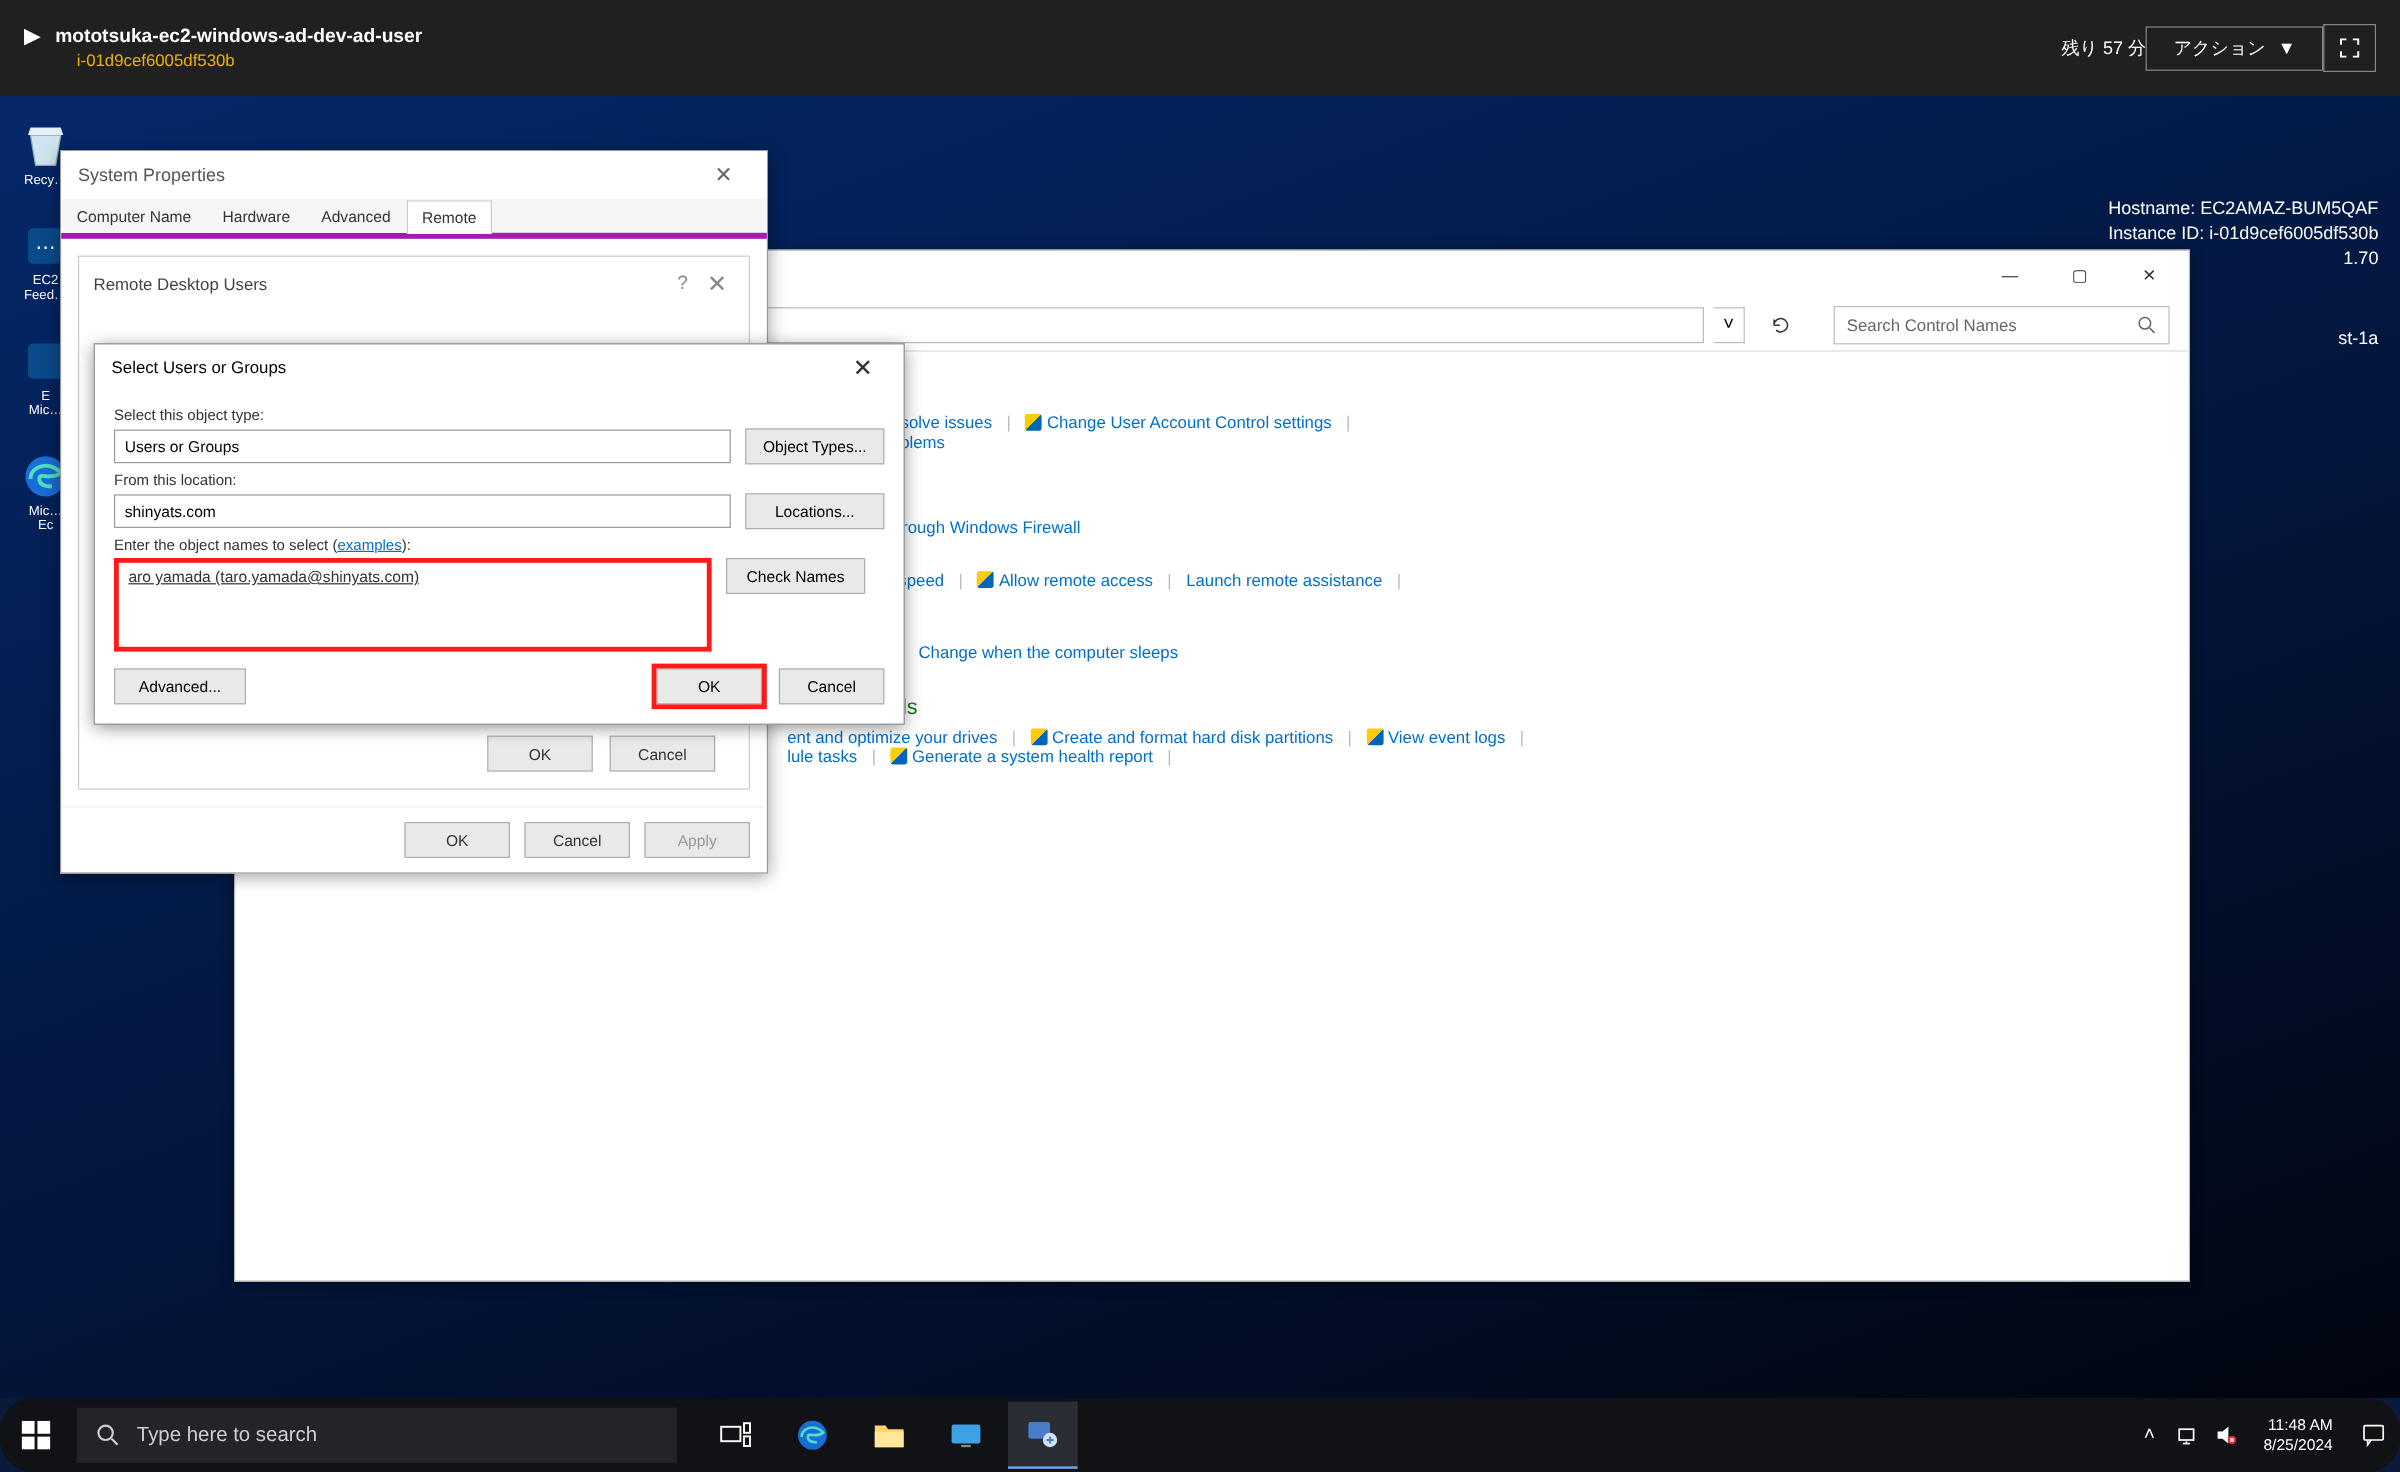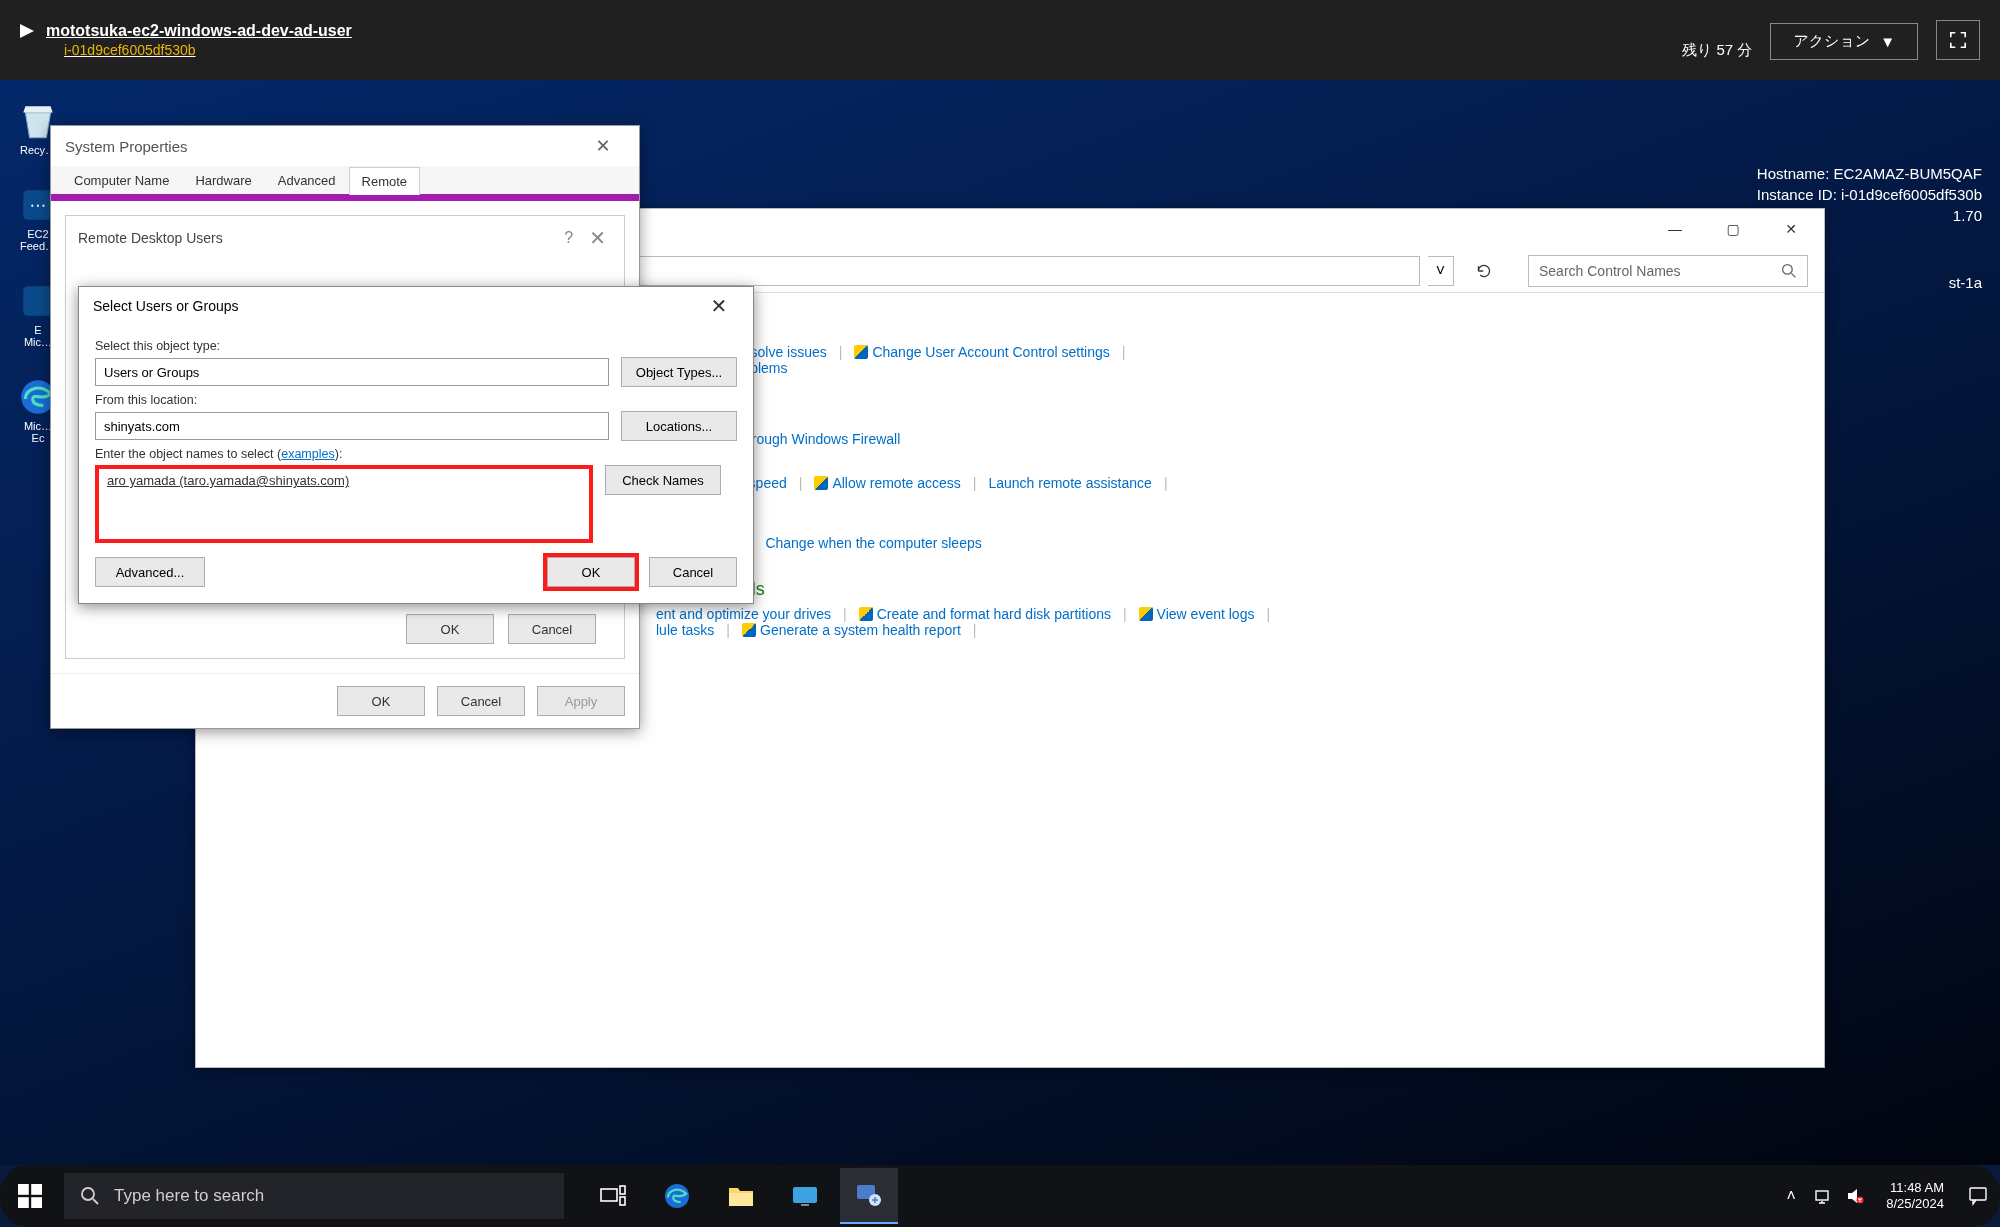--- a/index.html
+++ b/index.html
@@ -1,23 +1,23 @@
 <!DOCTYPE html>
 <html><head>
 <meta charset="utf-8">
 <style>
 * { box-sizing: border-box; margin: 0; padding: 0; font-family: "Segoe UI", Arial, sans-serif; }
 body { width: 2000px; height: 1227px; background: #0a1a3a; position: relative; overflow: hidden; }
 
 
 .top-header { position: absolute; top: 0; left: 0; right: 0; height: 80px; background: #202020; color: #fff; display: flex; align-items: center; justify-content: space-between; padding: 0 20px; }
-.top-header .lh { display: flex; flex-direction: column; gap: 2px; text-decoration: underline; }
+.top-header .lh { display: flex; flex-direction: column; gap: 2px; }
 .top-header .lh .row1 { display: flex; align-items: center; gap: 12px; font-size: 16px; font-weight: 600; }
 .top-header .lh .row2 { font-size: 14px; color: #eab308; margin-left: 44px; }
-.top-header .rh { display: flex; align-items: flex-end; gap: 18px; }
+.top-header .rh { display: flex; align-items: center; }
 .top-header .rh .time-left { font-size: 15px; }
 .top-header .rh .act-btn { border: 1px solid #888; padding: 8px 22px; background: transparent; color: #fff; font-size: 15px; cursor: pointer; display: flex; align-items: center; gap: 10px; }
 .top-header .rh .fs-btn { border: 1px solid #888; width: 44px; height: 40px; background: transparent; color: #fff; cursor: pointer; display: flex; align-items: center; justify-content: center; }
 
 
 .desktop { position: absolute; top: 80px; left: 0; right: 0; bottom: 62px; background: linear-gradient(160deg,#04286a 0%,#031437 60%,#01050f 100%); }
 
 
 .dicons { position: absolute; top: 20px; left: 12px; display: flex; flex-direction: column; gap: 28px; }
 .dicon { width: 52px; display: flex; flex-direction: column; align-items: center; color: #fff; font-size: 11px; text-align: center; }
@@ -43,21 +43,21 @@
 .cat .links { display: flex; flex-wrap: wrap; gap: 0; align-items: center; }
 .cat .links a { color: #006fc9; text-decoration: none; font-size: 14px; white-space: nowrap; cursor: pointer; }
 .cat .links .sep { color: #bbb; margin: 0 12px; }
 .shield { display: inline-block; width: 14px; height: 14px; background: linear-gradient(135deg,#fc0 50%,#06b 50%); border-radius: 2px; margin-right: 4px; vertical-align: -2px; }
 
 
 .sysprop { position: absolute; left: 50px; top: 45px; width: 590px; background: #fff; border: 1px solid #999; box-shadow: 0 3px 14px rgba(0,0,0,.4); }
 .sysprop .tb { height: 40px; display: flex; align-items: center; padding: 0 14px; background: #fff; }
 .sysprop .tb .title { font-size: 15px; color: #555; }
 .sysprop .tb .close { margin-left: auto; width: 44px; height: 30px; display: flex; align-items: center; justify-content: center; cursor: pointer; color: #666; font-size: 18px; }
-.sysprop .tabs { display: flex; border-bottom: 7px solid #a21caf; padding-left: 10px; background: #f6f6f6; }
+.sysprop .tabs { display: flex; border-bottom: 5px solid #a21caf; background: #f6f6f6; }
 .sysprop .tab { padding: 6px 12px; font-size: 13px; color: #333; background: #f6f6f6; border: 1px solid transparent; border-bottom: none; cursor: pointer; }
 .sysprop .tab.active { background: #fff; border-color: #ccc; position: relative; top: 1px; }
 .sysprop .body { padding: 14px 14px 14px 14px; }
 .sysprop .inner { border: 1px solid #ccc; background: #fff; }
 .sysprop .inner .ib { padding: 10px 12px; display: flex; align-items: center; font-size: 14px; color: #444; }
 .sysprop .inner .ib .help { margin-left: auto; color: #888; font-size: 16px; cursor: pointer; padding: 0 10px; }
 .sysprop .inner .ib .close2 { color: #888; font-size: 20px; cursor: pointer; padding: 0 6px; }
 .sysprop .bottom { display: flex; gap: 12px; justify-content: flex-end; padding: 12px 14px; border-top: 1px solid #eee; }
 .wbutton { min-width: 88px; height: 30px; background: #e9e9e9; border: 1px solid #adadad; font-size: 13px; color: #333; cursor: pointer; }
 .wbutton:disabled { color: #999; }

